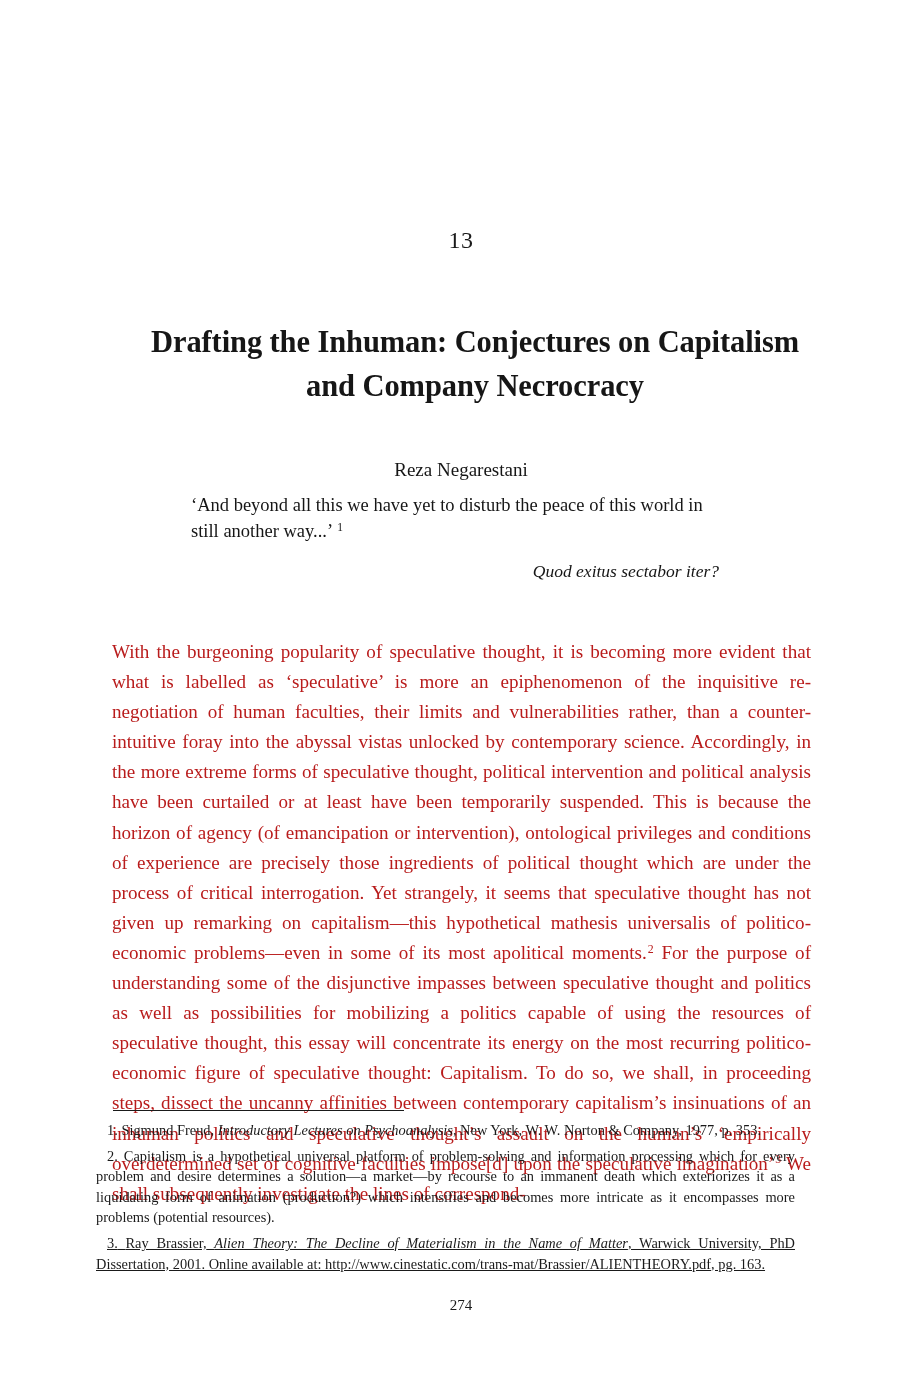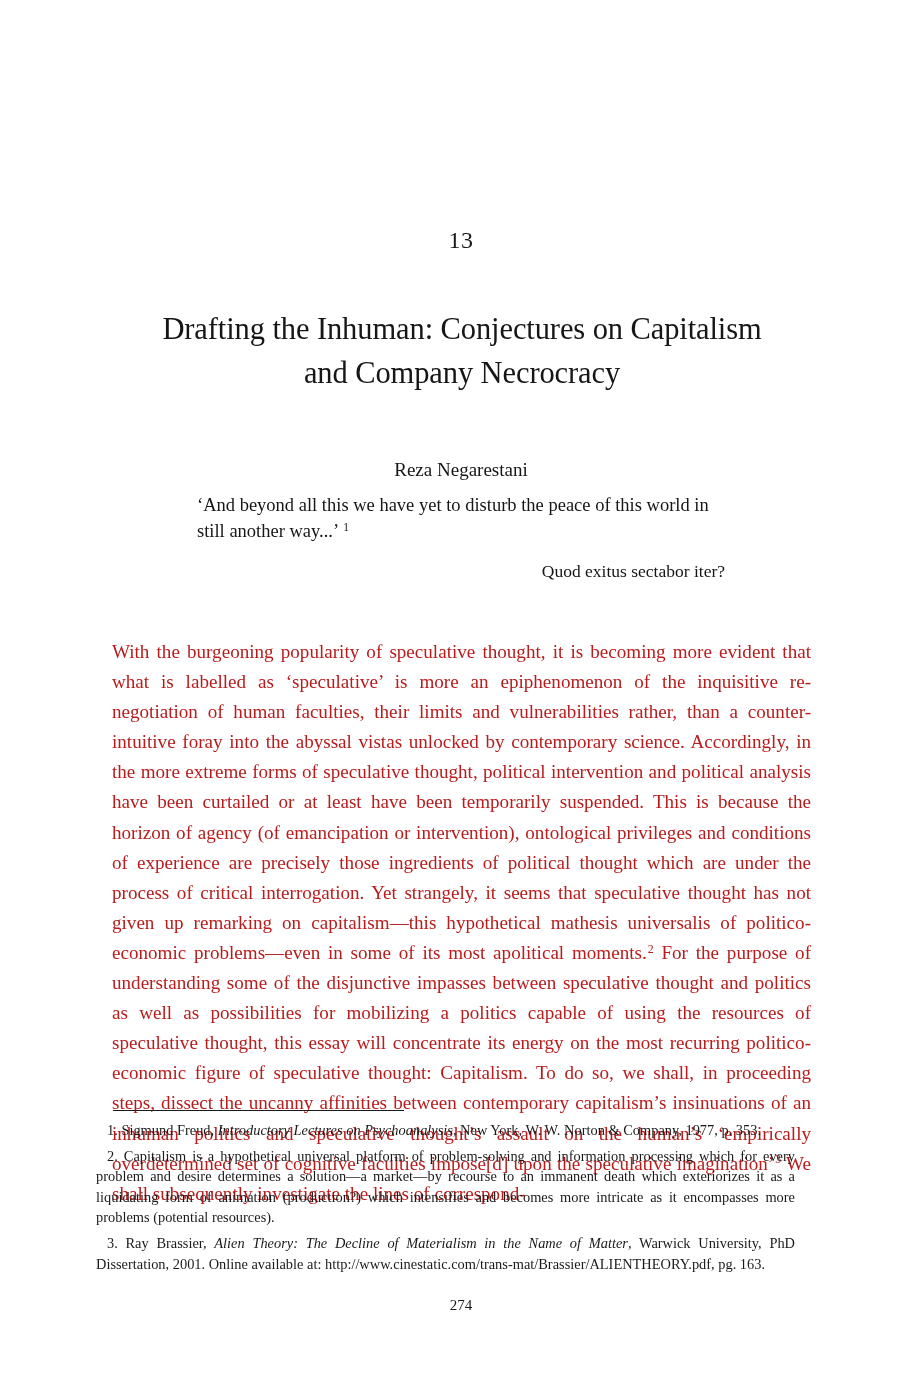--- a/index.html
+++ b/index.html
@@ -42,22 +42,22 @@
 
   
   .chapter-title {
     position: absolute;
     left: 112px;
     top: 306px;
     width: 698px;
     text-align: center;
     font-size: 30.5px;
     line-height: 44px;
-    font-weight: normal;
-    margin: 1px;
+    font-weight: bold;
+    margin: 14px;
     color: #161616;
     letter-spacing: -0.1px;
   }
   .chapter-title .line {
     display: block;
     white-space: nowrap;
   }
 
   
   .author {
@@ -68,33 +68,34 @@
     text-align: center;
     font-size: 19px;
     line-height: 26px;
     color: #161616;
     margin-top: 48px;
   }
 
   
   .epigraph {
     position: absolute;
-    left: 197px;
+    left: 191px;
     top: 493px;
     width: 528px;
     font-size: 18.5px;
     line-height: 25.5px;
     color: #161616;
   }
   .epigraph-quote {
     text-align: left;
     margin: 0;
   }
   .epigraph-attrib {
     text-align: right;
+    font-style: italic;
     margin: 15px 0 0 0;
     font-size: 17.5px;
   }
   sup.fn {
     font-size: 0.62em;
     vertical-align: 0.52em;
     line-height: 0;
     font-variant-numeric: oldstyle-nums;
     margin-left: 1px;
   }
@@ -135,21 +136,21 @@
     width: 699px;
     font-size: 14.4px;
     line-height: 20.6px;
     text-align: justify;
     color: #1a1a1a;
   }
   .footnote {
     margin: 0 0 5px 0;
     text-indent: 11px;
   }
-  .footnote:last-child { margin-bottom: 16px; }
+  .footnote:last-child { margin-bottom: 16px; text-decoration: underline; }
   .footnote .num {
     font-variant-numeric: oldstyle-nums;
   }
   .footnote i, .footnote em {
     font-style: italic;
   }
 
   
   .folio {
     position: absolute;

